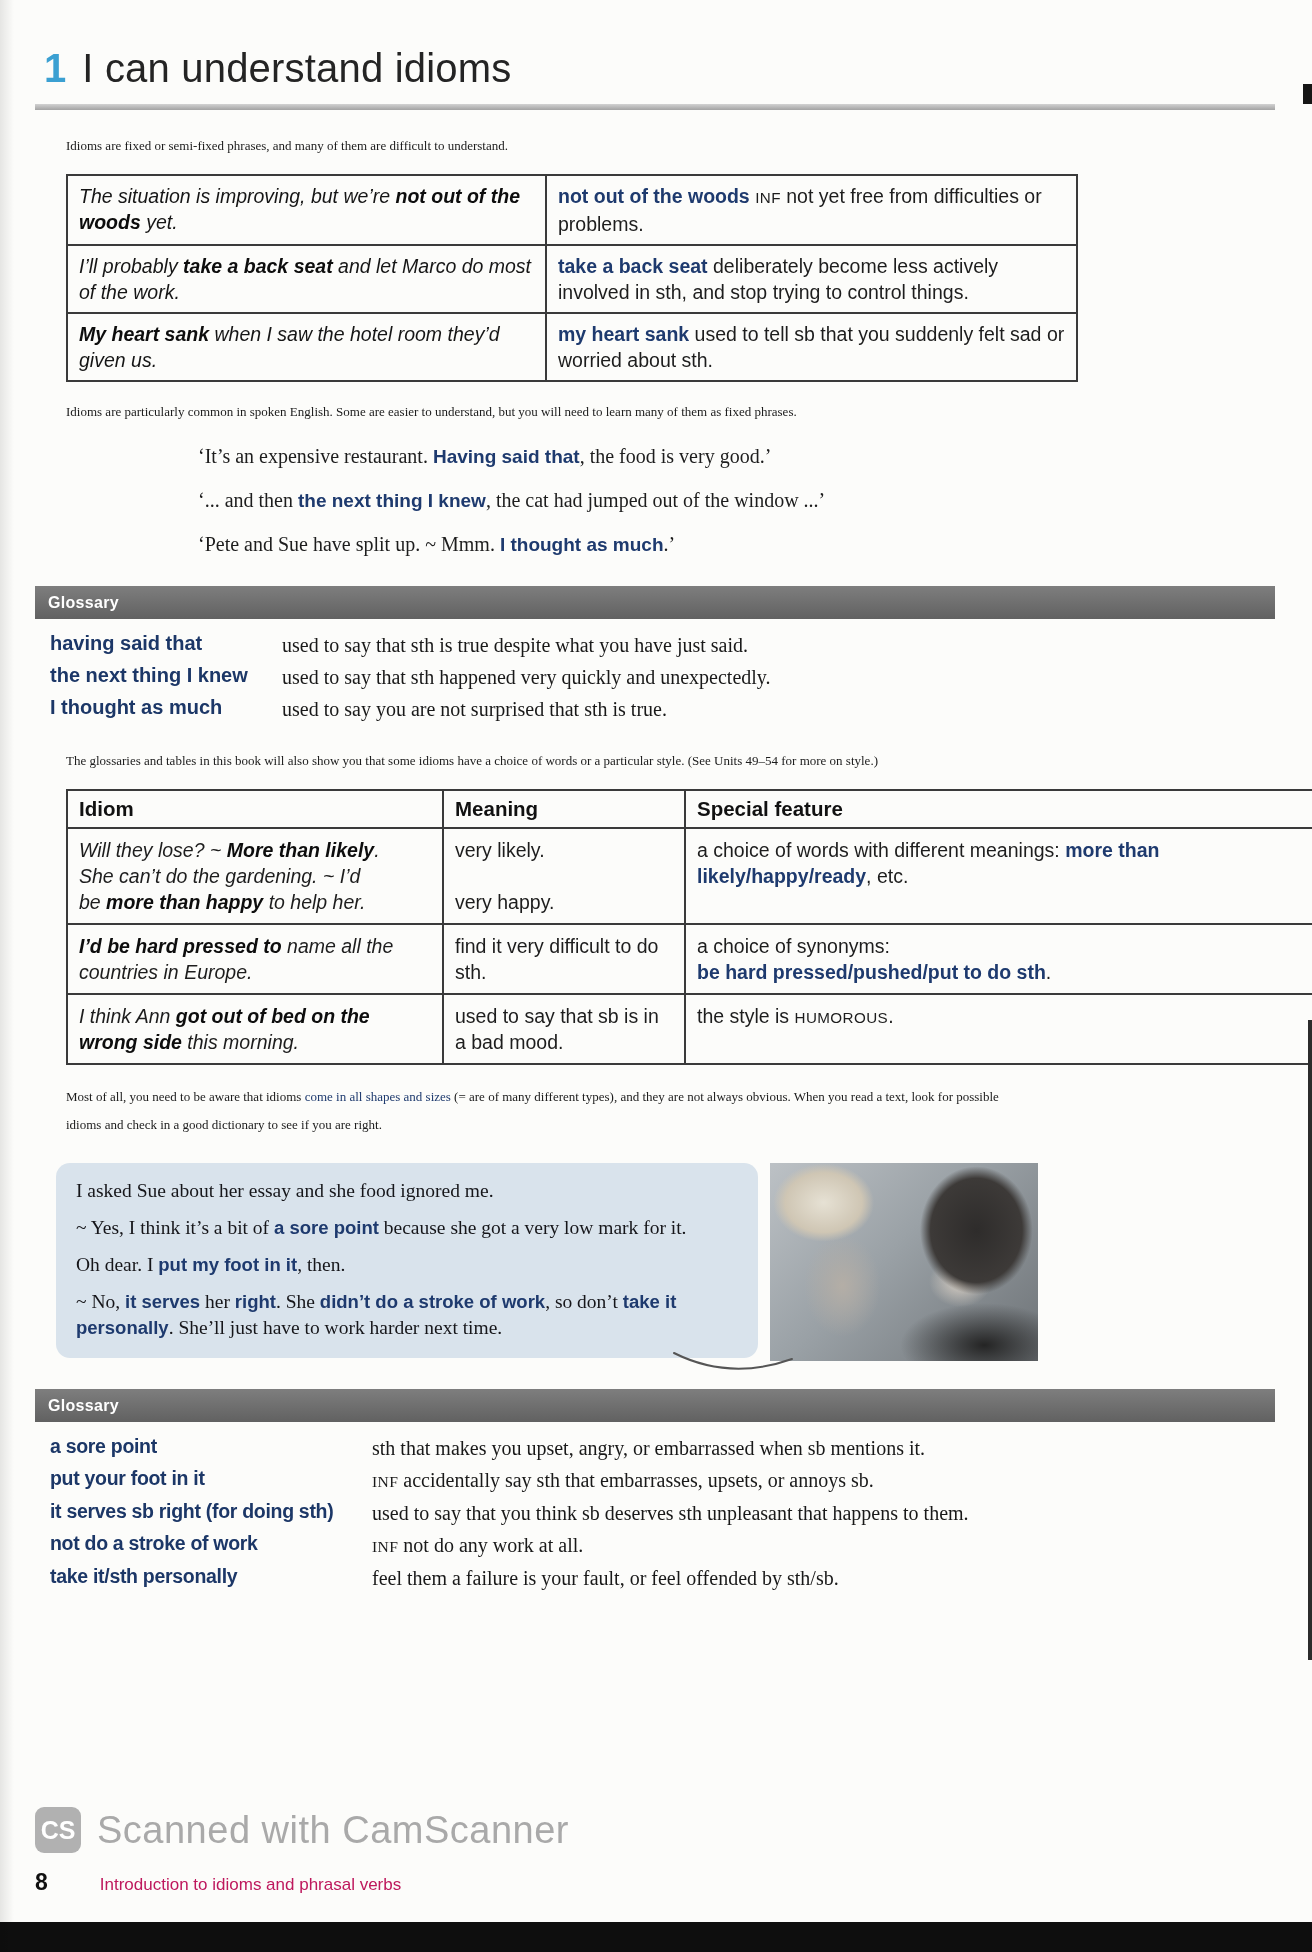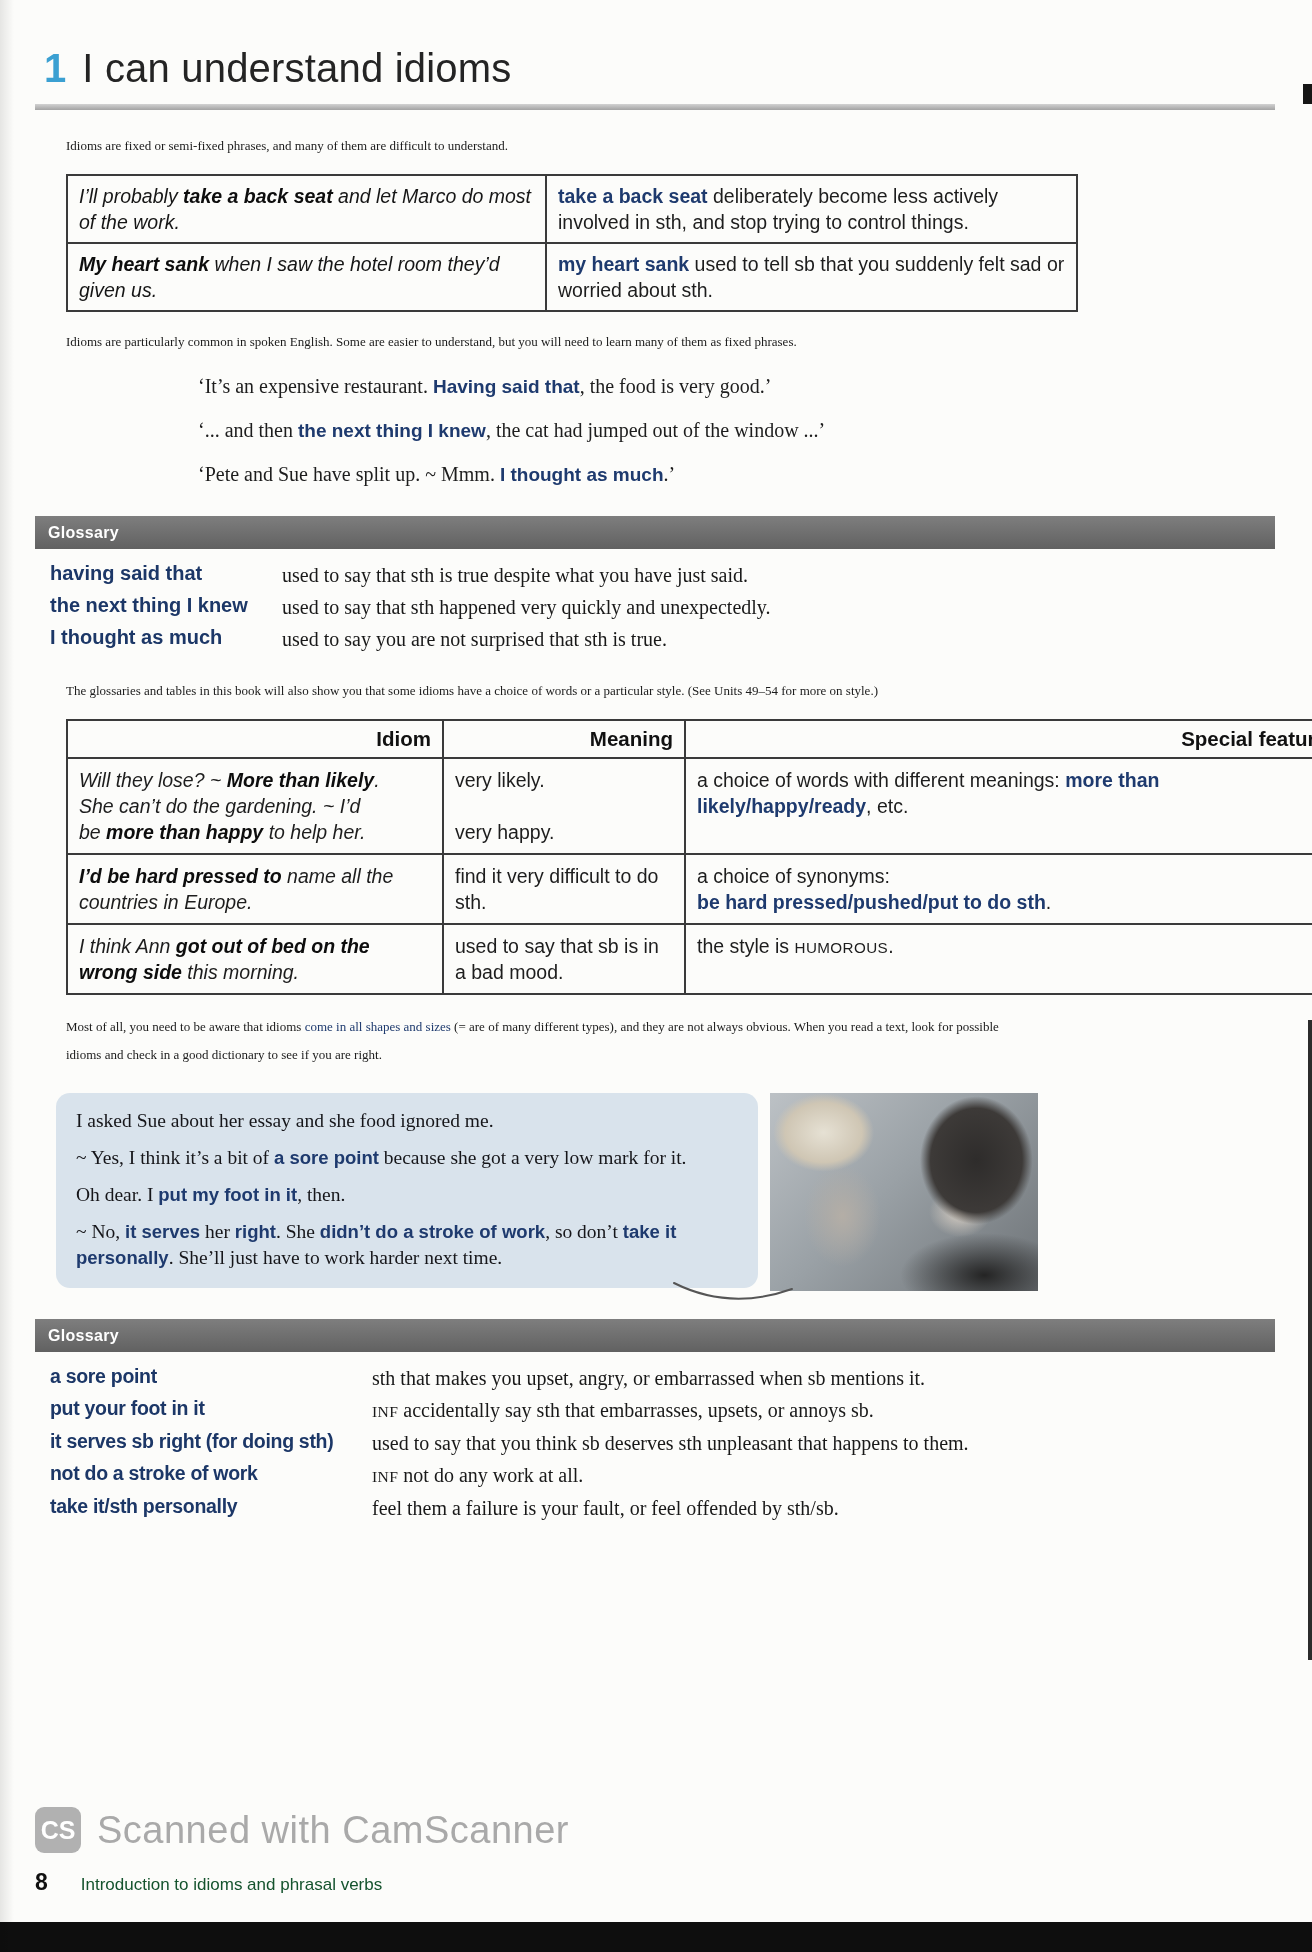--- a/index.html
+++ b/index.html
@@ -41,21 +41,21 @@
         color:#fff;font-weight:bold;font-size:16px;line-height:33px;padding-left:13px;box-sizing:border-box;letter-spacing:.3px;}
   .glossary-list{margin:13px 0 0 8px;}
   .g-row{display:flex;}
   .g-row + .g-row{margin-top:5px;}
   .g-term{flex:0 0 232px;font-weight:bold;color:#1c3767;font-size:20px;white-space:nowrap;}
   .g2 .g-term{flex:0 0 322px;font-size:19.5px;letter-spacing:-.3px;}
   .g-def{font-family:"Liberation Serif",serif;font-size:20px;color:#191919;line-height:27px;}
 
   
   .feat-table{border-collapse:collapse;margin:14px 0 0 24px;table-layout:fixed;width:1200px;}
-  .feat-table th{border:2px solid #3a3a3a;text-align:right;font-size:20.5px;padding:6px 11px;color:#111;}
+  .feat-table th{border:2px solid #3a3a3a;text-align:left;font-size:20.5px;padding:6px 11px;color:#111;}
   .feat-table td{border:2px solid #3a3a3a;vertical-align:top;padding:8px 11px;font-size:19.5px;line-height:26px;}
   .feat-table th:nth-child(1){width:352px;}
   .feat-table th:nth-child(2){width:218px;}
   .feat-table th:nth-child(3){width:630px;}
   td.idiom{font-style:italic;}
   td.idiom b{color:#0d0d0d;}
   td.feature b{color:#1e3a6e;}
 
   
   .dialogue-row{display:flex;margin:24px 0 0 14px;align-items:flex-start;position:relative;}
@@ -73,40 +73,44 @@
   .pen-mark{position:absolute;left:612px;bottom:-20px;width:130px;height:34px;}
 
   
   .bottom-block{margin-top:auto;margin-left:-7px;padding-bottom:56px;}
   .watermark{display:flex;align-items:center;gap:16px;}
   .cs-logo{width:46px;height:46px;border-radius:9px;background:#b1b1b1;color:#fff;font-weight:bold;font-size:25px;
         display:flex;align-items:center;justify-content:center;}
   .wm-text{font-size:38px;color:#a9a9a9;letter-spacing:.5px;}
   .footer-row{display:flex;align-items:baseline;margin-top:16px;}
   .page-num{font-weight:bold;font-size:23px;color:#101010;}
-  .footer-text{font-size:17px;margin-left:33px;color:#14532d;}
+  .footer-text{font-size:17px;margin-left:52px;color:#be185d;}
   .bottom-bar{position:absolute;left:0;right:0;bottom:0;height:30px;background:#0e0e0e;}
   .artifact-right{position:absolute;right:0;top:1020px;width:4px;height:640px;background:#2b2b2b;}
   .artifact-corner{position:absolute;right:0;top:84px;width:9px;height:20px;background:#161616;}
 </style>
 </head>
 <body>
 
 <div class="scan">
 
   <header class="title-row">
     <span class="unit-num">1</span>
     <h1 class="unit-title">I can understand idioms</h1>
   </header>
   <div class="title-rule"></div>
 
   <p class="para p-intro">Idioms are fixed or semi-fixed phrases, and many of them are difficult to understand.</p>
 
   <table class="ex-table">
     <tbody>
+        <tr>
+      <td class="ex">The situation is improving, but we’re <b>not out of the woods</b> yet.</td>
+      <td class="defs"><b>not out of the woods</b> <span class="sc">INF</span> not yet free from difficulties or problems.</td>
+    </tr>
     <tr>
       <td class="ex">I’ll probably <b>take a back seat</b> and let Marco do most of the work.</td>
       <td class="defs"><b>take a back seat</b> deliberately become less actively involved in sth, and stop trying to control things.</td>
     </tr>
     <tr>
       <td class="ex"><b>My heart sank</b> when I saw the hotel room they’d given us.</td>
       <td class="defs"><b>my heart sank</b> used to tell sb that you suddenly felt sad or worried about sth.</td>
     </tr>
   </tbody>
     </table>

